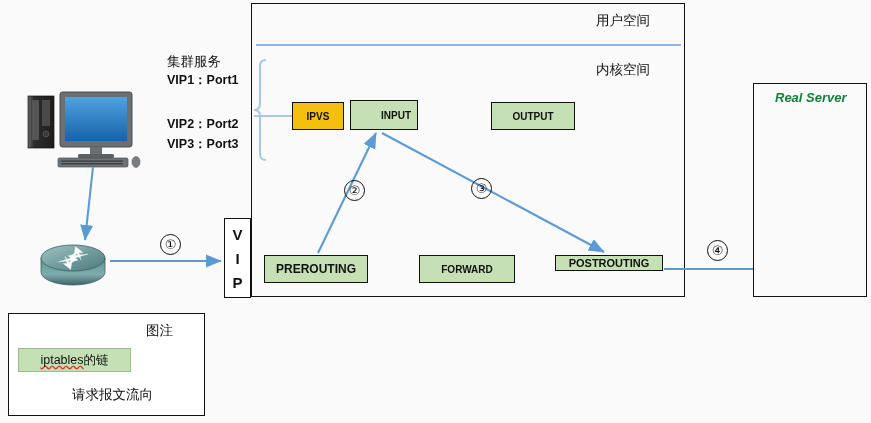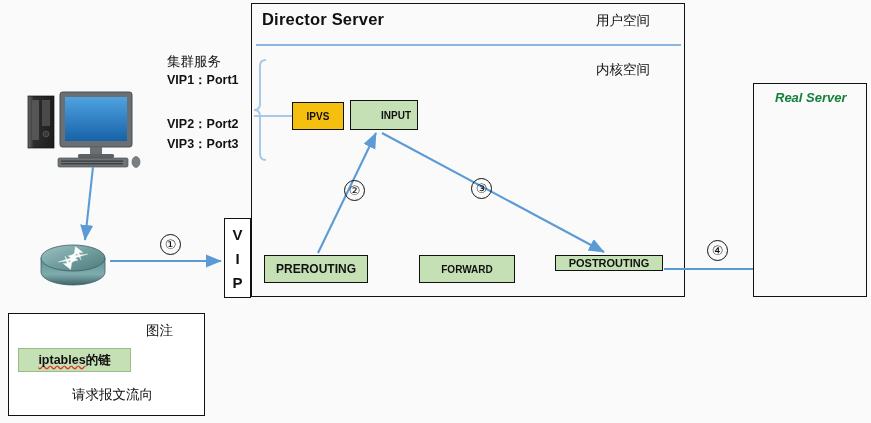--- a/index.html
+++ b/index.html
@@ -69,21 +69,21 @@
   
   .legend-box{
     left:8px;top:313px;width:197px;height:103px;
     box-sizing:border-box;border:1.4px solid #111;background:#fff;
   }
   .legend-title{left:146px;top:322px;font-size:13.5px;color:#111;}
   .legend-chip{
     left:18px;top:348px;width:113px;height:24px;
     box-sizing:border-box;border:1px solid #9cbb85;background:#c5e0b4;
     display:flex;align-items:center;justify-content:center;
-    font-size:12.5px;font-weight:bold;color:#111;
+    font-size:12.5px;font-weight:normal;color:#111;
   }
   .legend-chip .sp{
     text-decoration:underline wavy #e03030;
     text-decoration-skip-ink:none;
   }
   .legend-flow{left:72px;top:386px;font-size:13.5px;color:#111;white-space:nowrap;}
 
   
   .step{
     font-size:13px;color:#111;
@@ -95,21 +95,20 @@
   .s2{left:344px;top:180px;}
   .s3{left:471px;top:178px;}
   .s4{left:707px;top:240px;}
 </style>
 </head>
 <body>
 
 <div class="canvas">
 
   <div class="abs director-box"></div>
-  <div class="abs director-title">Director Server</div>
   <div class="abs userspace-label">用户空间</div>
   <div class="abs kernelspace-label">内核空间</div>
 
   <svg class="layer">
     <defs>
       <marker id="ah" markerWidth="9" markerHeight="9" refX="7.2" refY="3.1" orient="auto">
         <path d="M0,0 L7.6,3.1 L0,6.2 z" fill="#5b9bd5"></path>
       </marker>
       <linearGradient id="gMon" x1="0" y1="0" x2="0" y2="1">
         <stop offset="0%" stop-color="#4ea3e0"></stop>
@@ -216,20 +215,21 @@
     <line x1="18" y1="392" x2="68" y2="392" stroke="#5b9bd5" stroke-width="2.1" marker-end="url(#ah)"></line>
   </svg>
 
   <div class="abs cluster-title">集群服务</div>
   <div class="abs vip-line">VIP1：Port1</div>
   <div class="abs vip-line l2">VIP2：Port2</div>
   <div class="abs vip-line l3">VIP3：Port3</div>
 
   <div class="abs chain ipvs b-ipvs">IPVS</div>
   <div class="abs chain b-input">INPUT</div>
+  <div class="abs chain b-output">OUTPUT</div>
   <div class="abs chain b-forward">FORWARD</div>
   <div class="abs chain b-prerouting">PREROUTING</div>
   <div class="abs chain b-postrouting">POSTROUTING</div>
 
   <div class="abs vip-box">
     <span>V</span>
     <span>I</span>
     <span>P</span>
   </div>
 

